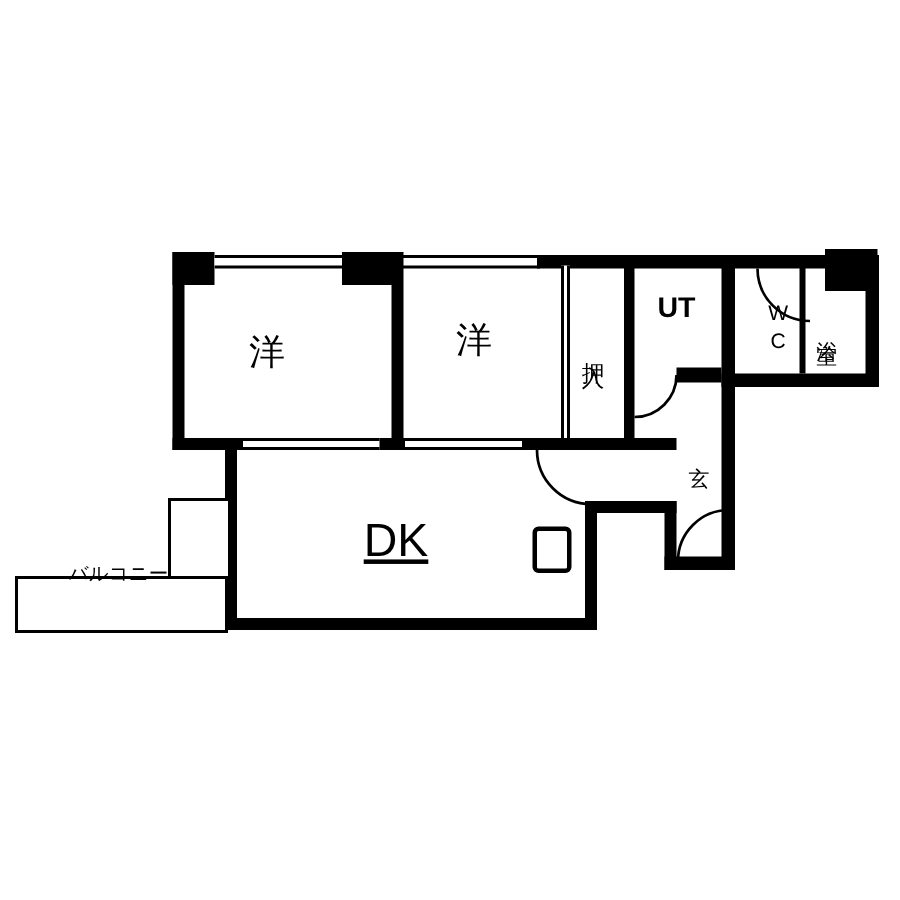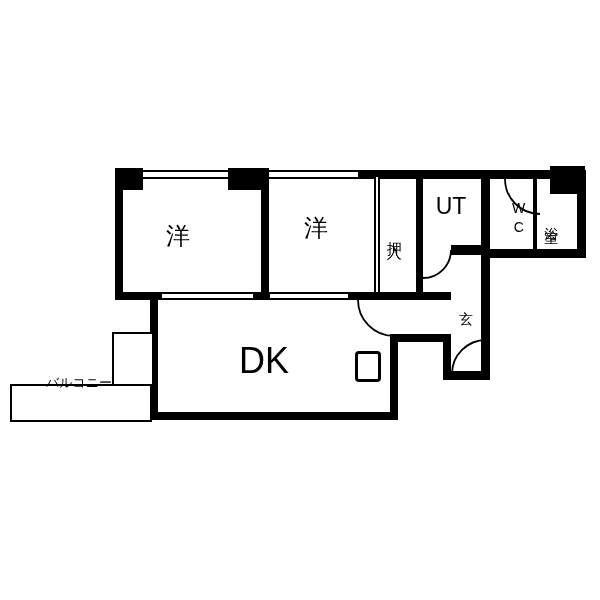--- a/index.html
+++ b/index.html
@@ -60,20 +60,20 @@
   <svg class="arcs" width="600" height="600" viewBox="0 0 600 600">
     <path d="M394,336 A36,36 0 0 1 358,300" fill="none" stroke="#000" stroke-width="1.8"></path>
     <path d="M452,374 A34,34 0 0 1 486,340" fill="none" stroke="#000" stroke-width="1.8"></path>
     <path d="M505,179 A35,35 0 0 0 540,214" fill="none" stroke="#000" stroke-width="1.8"></path>
     <path d="M451,250 A28,28 0 0 1 423,278" fill="none" stroke="#000" stroke-width="1.8"></path>
   </svg>
 
   <div class="label" style="left:178px;top:236px;font-size:24px;">洋</div>
   <div class="label" style="left:316px;top:228px;font-size:24px;">洋</div>
   <div class="label vert" style="left:394px;top:232px;font-size:15px;">押入</div>
-  <div class="label" style="left:451px;top:207px;font-size:23px;">UT</div>
+  <div class="label" style="left:451px;top:207px;font-size:19px;font-weight:bold;">UT</div>
   <div class="label vert" style="left:518px;top:219px;font-size:14px;">WC</div>
   <div class="label vert" style="left:551px;top:219px;font-size:14px;">浴室</div>
   <div class="label" style="left:466px;top:320px;font-size:14px;">玄</div>
-  <div class="label" style="left:264px;top:361px;font-size:36px;">DK</div>
+  <div class="label" style="left:264px;top:361px;font-size:31px;text-decoration:underline;">DK</div>
   <div class="label" style="left:79px;top:383px;font-size:13px;">バルコニー</div>
 
 </div>
 
 </body></html>

